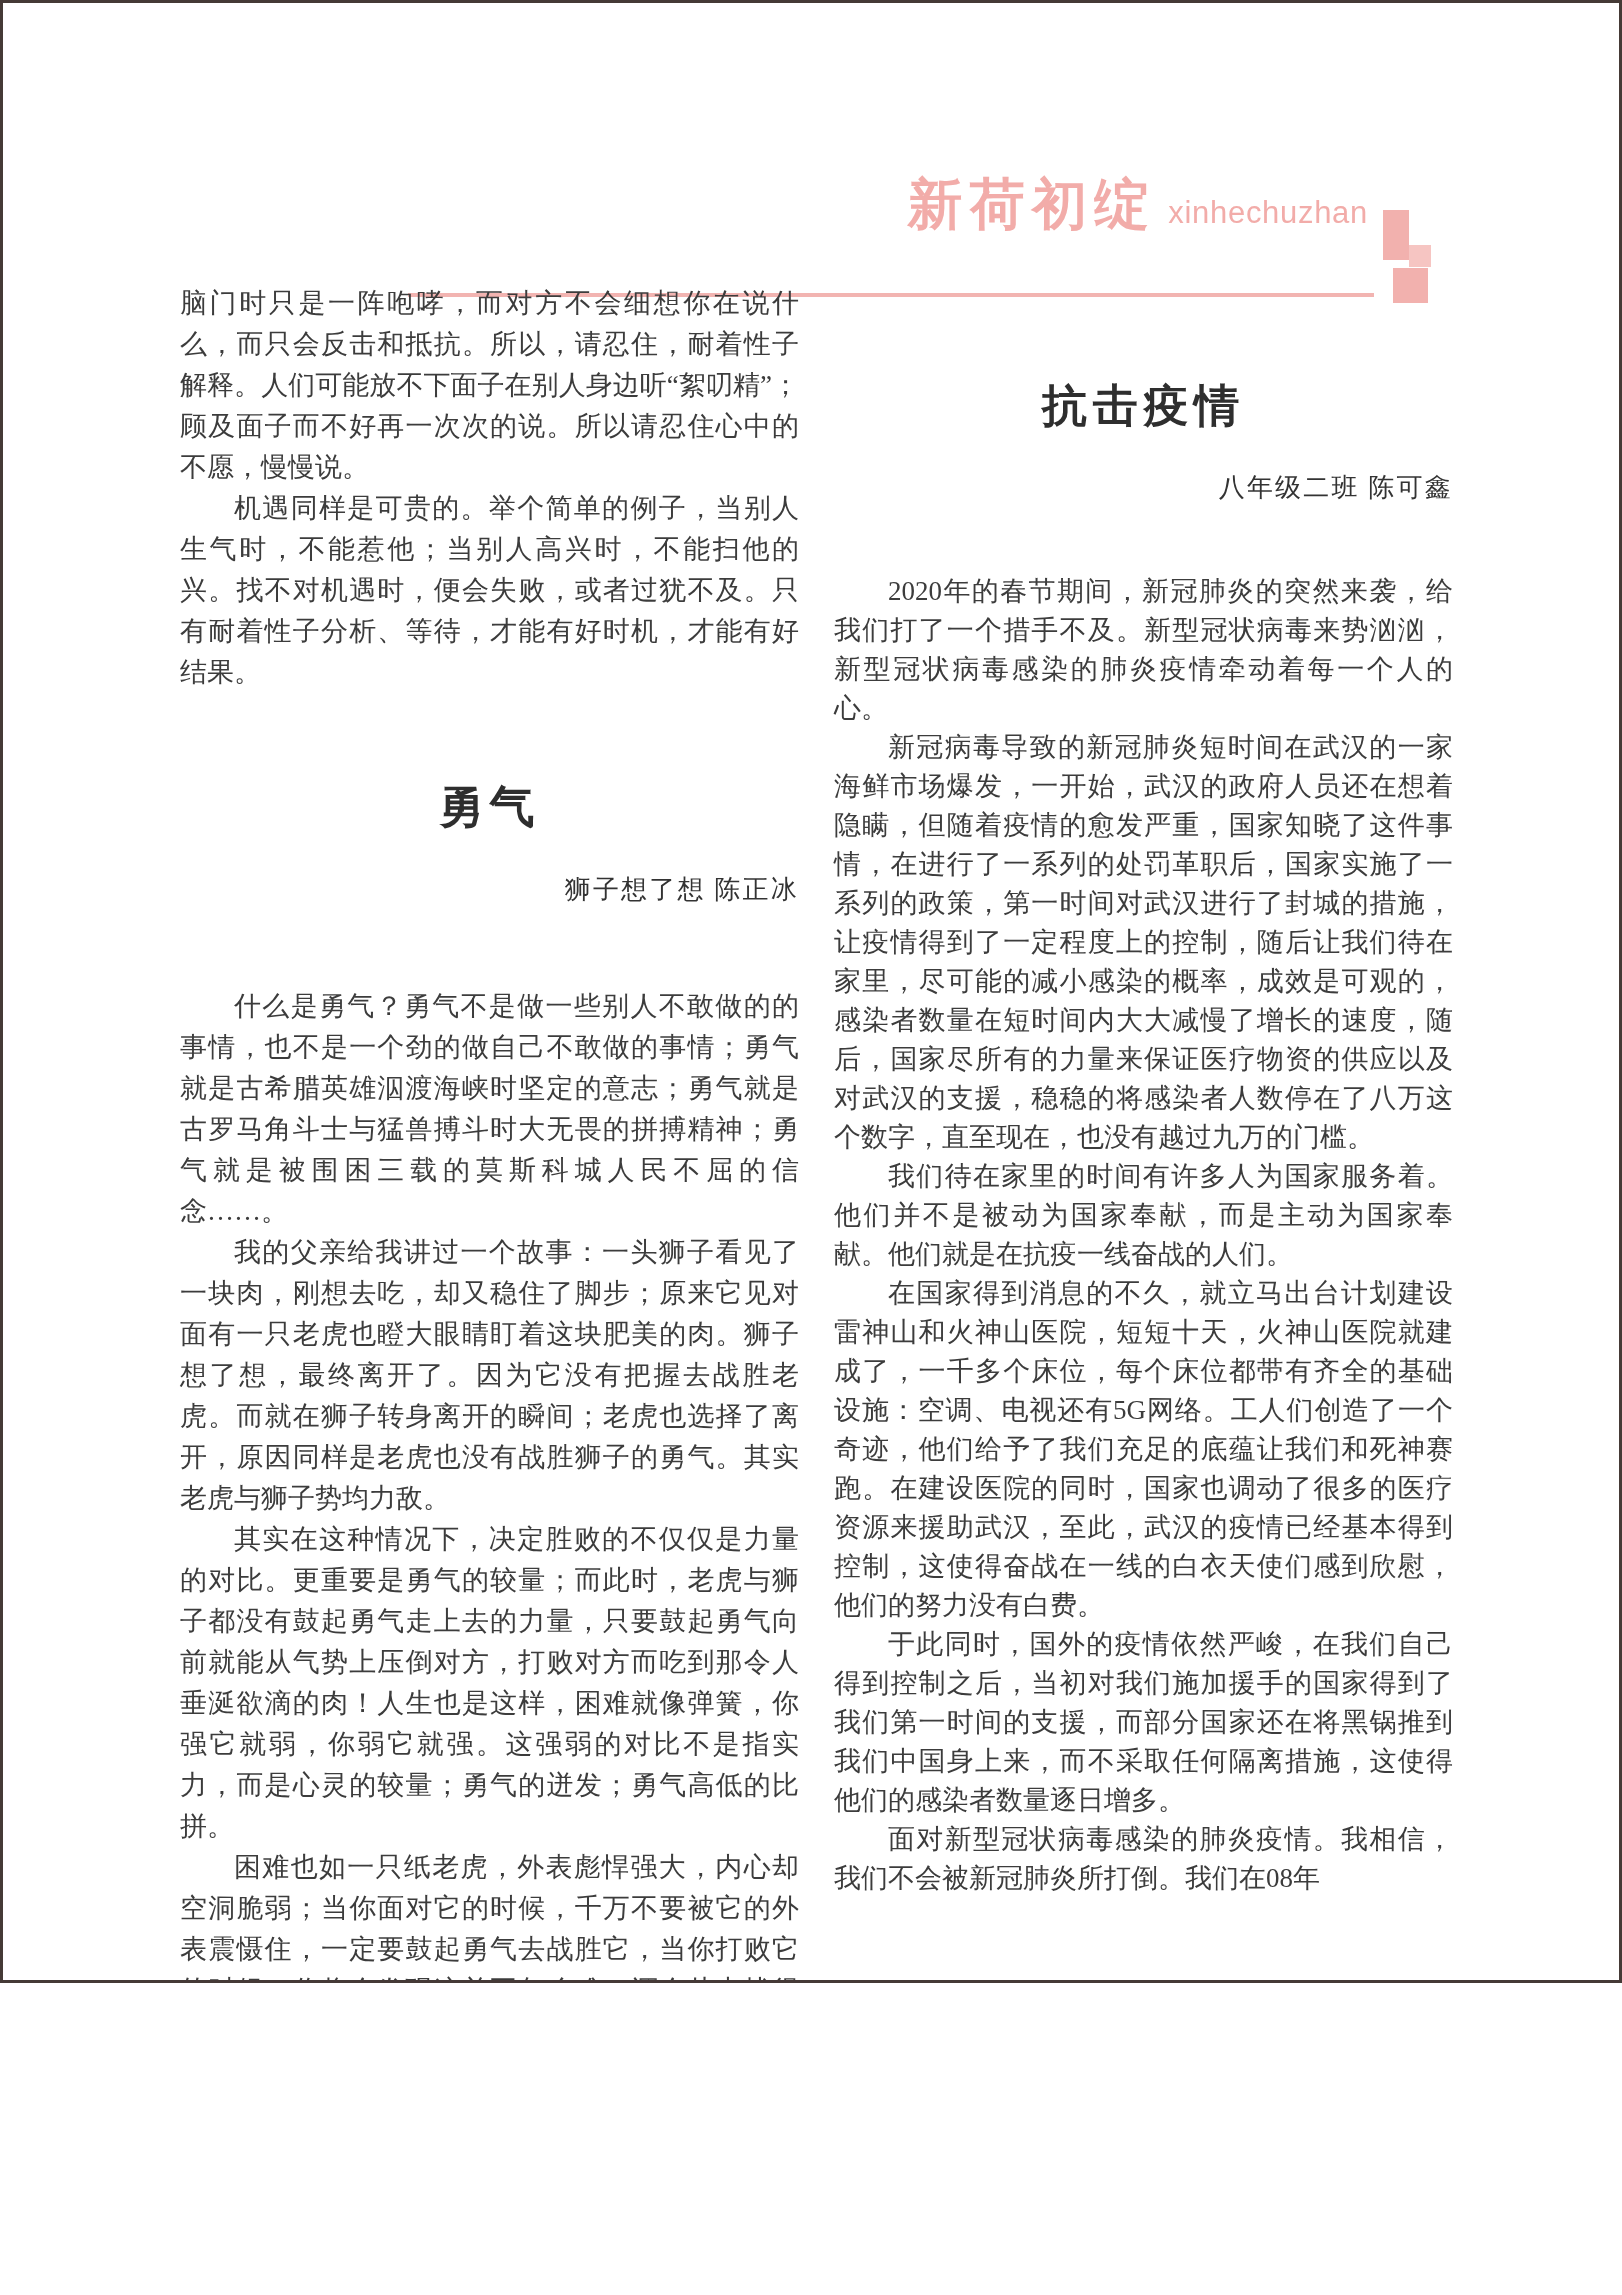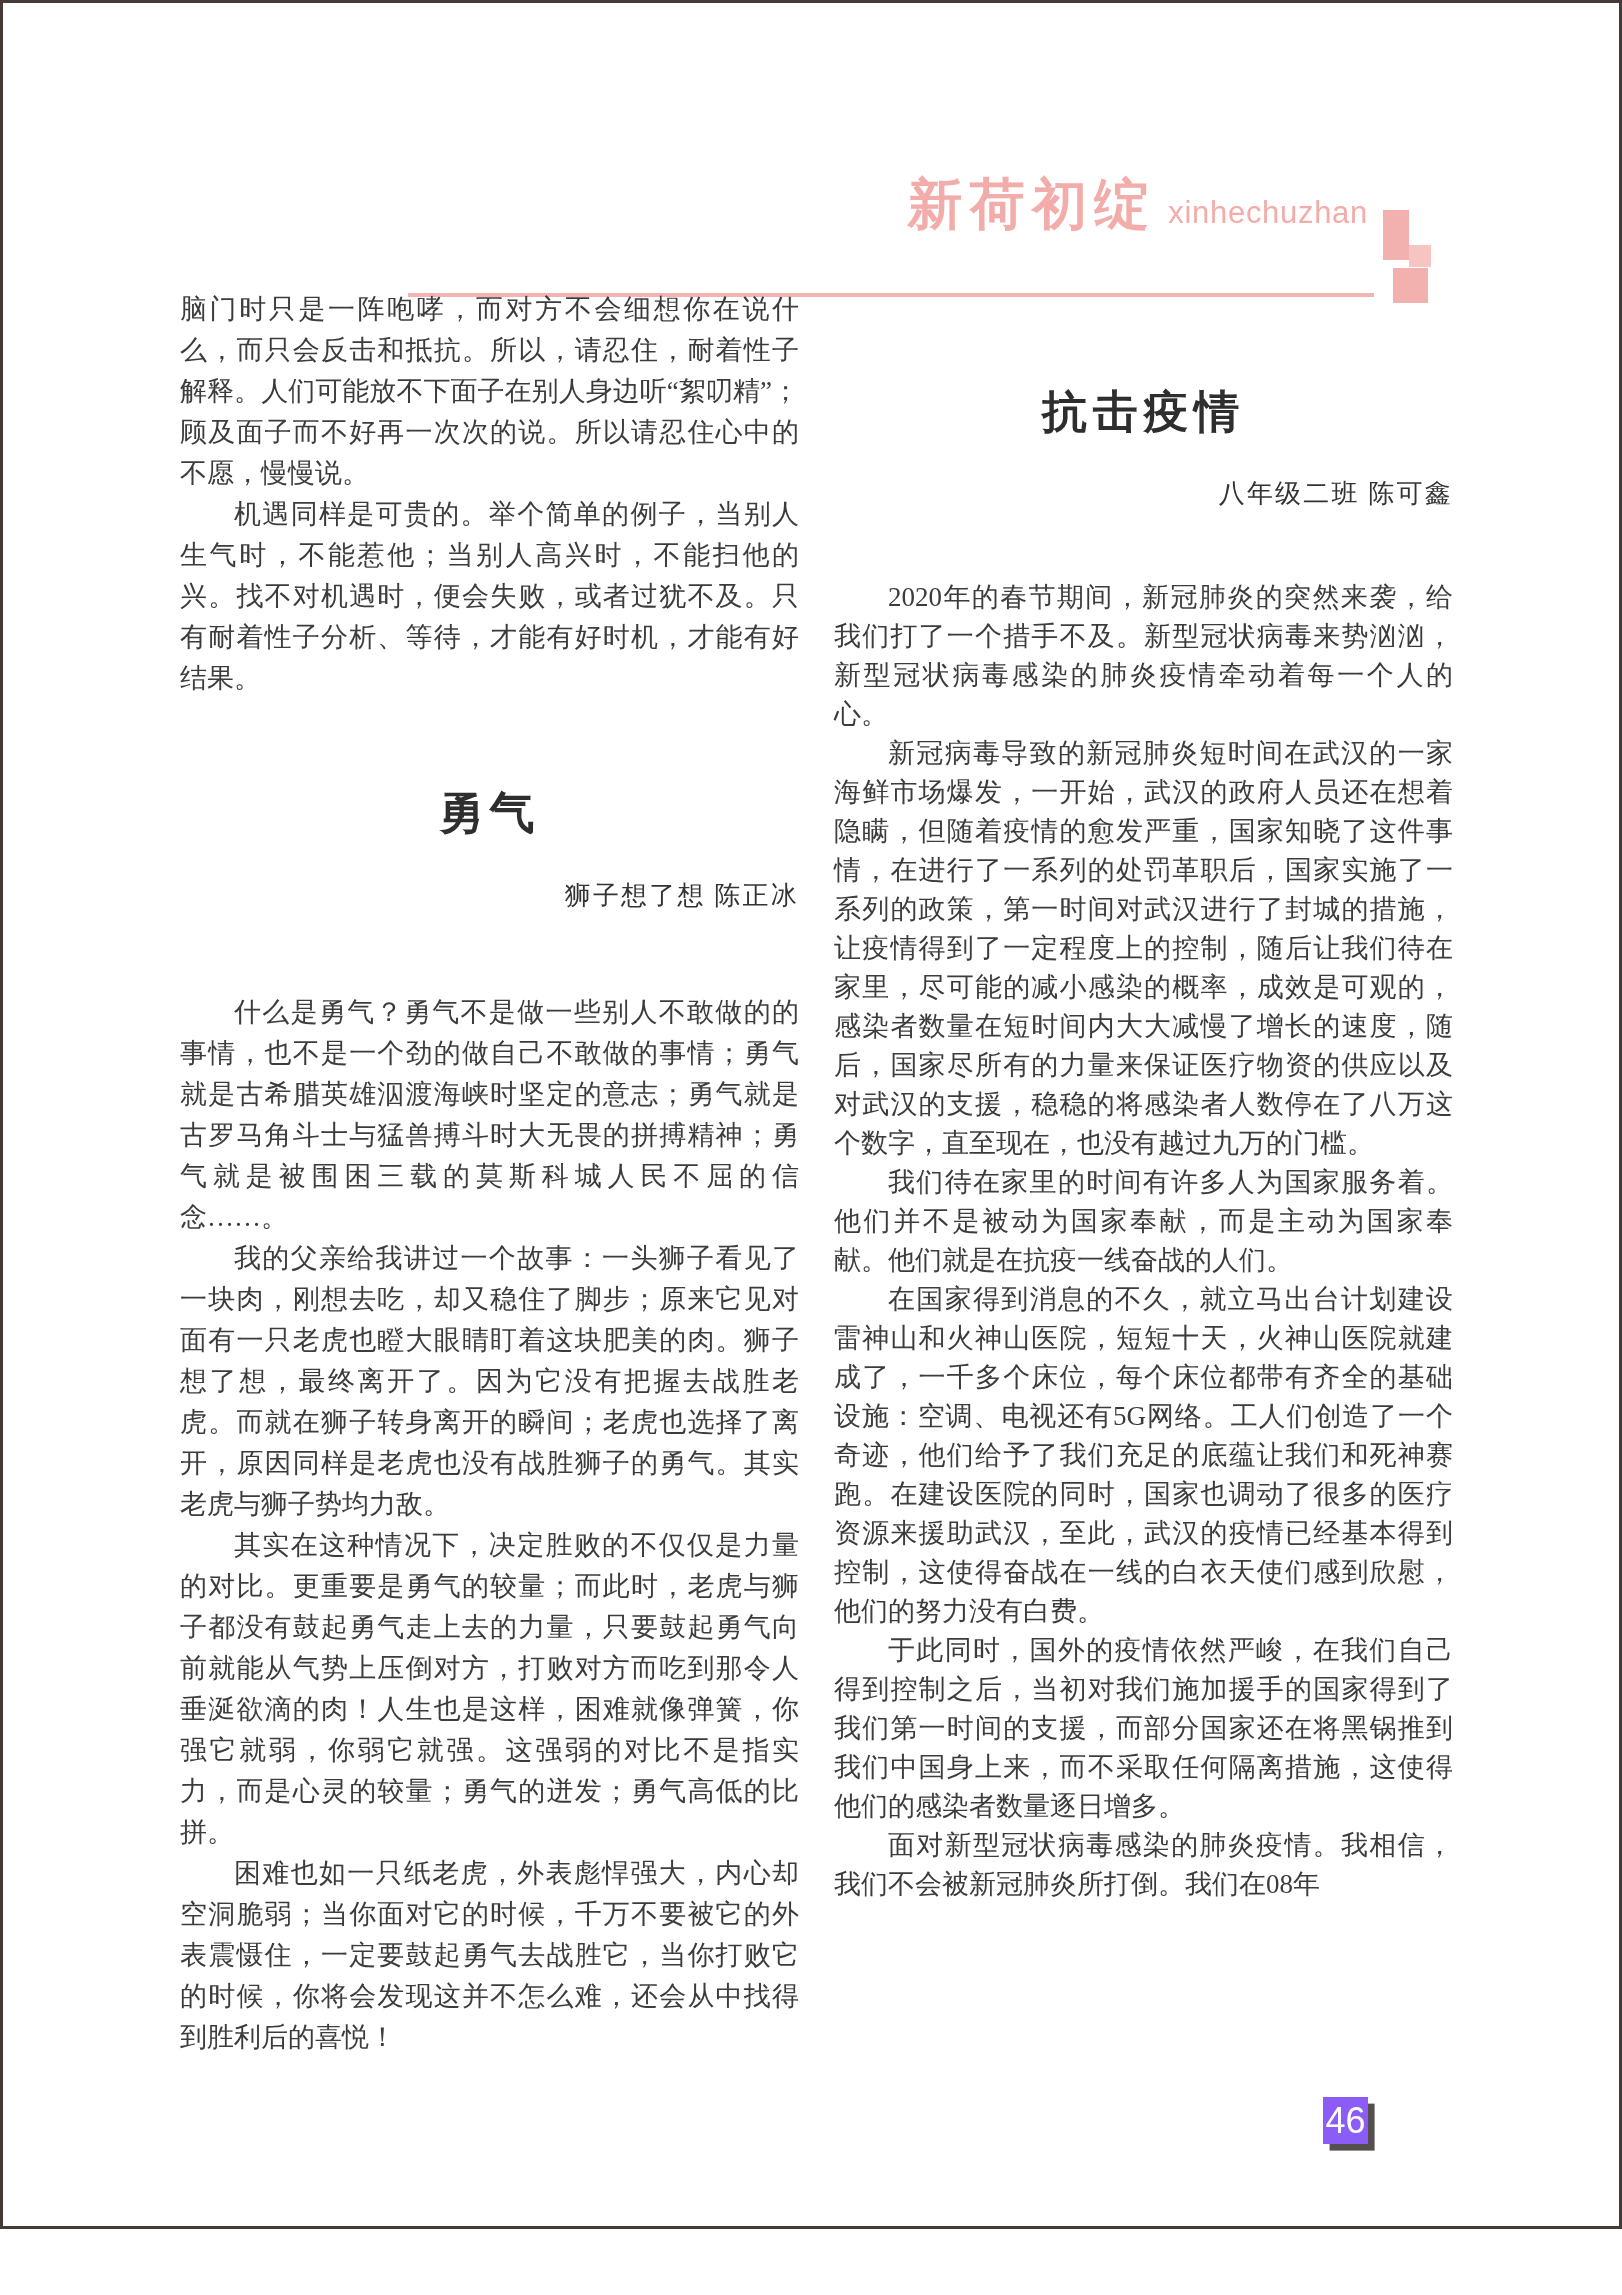--- a/index.html
+++ b/index.html
@@ -4,21 +4,21 @@
 <style>
   html, body {
     margin: 0;
     padding: 0;
     background: #ffffff;
     font-family: "Liberation Serif", "DejaVu Serif", serif;
   }
   .page {
     position: relative;
     width: 1622px;
-    height: 2229px;
+    height: 1983px;
     box-sizing: border-box;
     border: 3.7px solid #453a36;
     background: #ffffff;
     overflow: hidden;
   }
 
   
   .header-row {
     position: absolute;
     top: 174px;
@@ -58,21 +58,21 @@
     height: 96px;
   }
   .px { position: absolute; display: block; }
   .px1 { left: 0;    top: 0;    width: 26px; height: 50px; background: #f2b1ae; }
   .px2 { left: 26px; top: 35px; width: 22px; height: 22px; background: #f6c5c2; }
   .px3 { left: 10.2px; top: 58px; width: 35px; height: 35px; background: #f2b1ae; }
 
   
   .col {
     position: absolute;
-    top: 286px;
+    top: 280px;
     width: 619px;
     color: #3c3c3c;
     text-align: justify;
   }
   .col.left  { left: 177px;  }
   .col.right { left: 831px; }
 
   .body-p {
     margin: 0;
     font-size: 27px;

